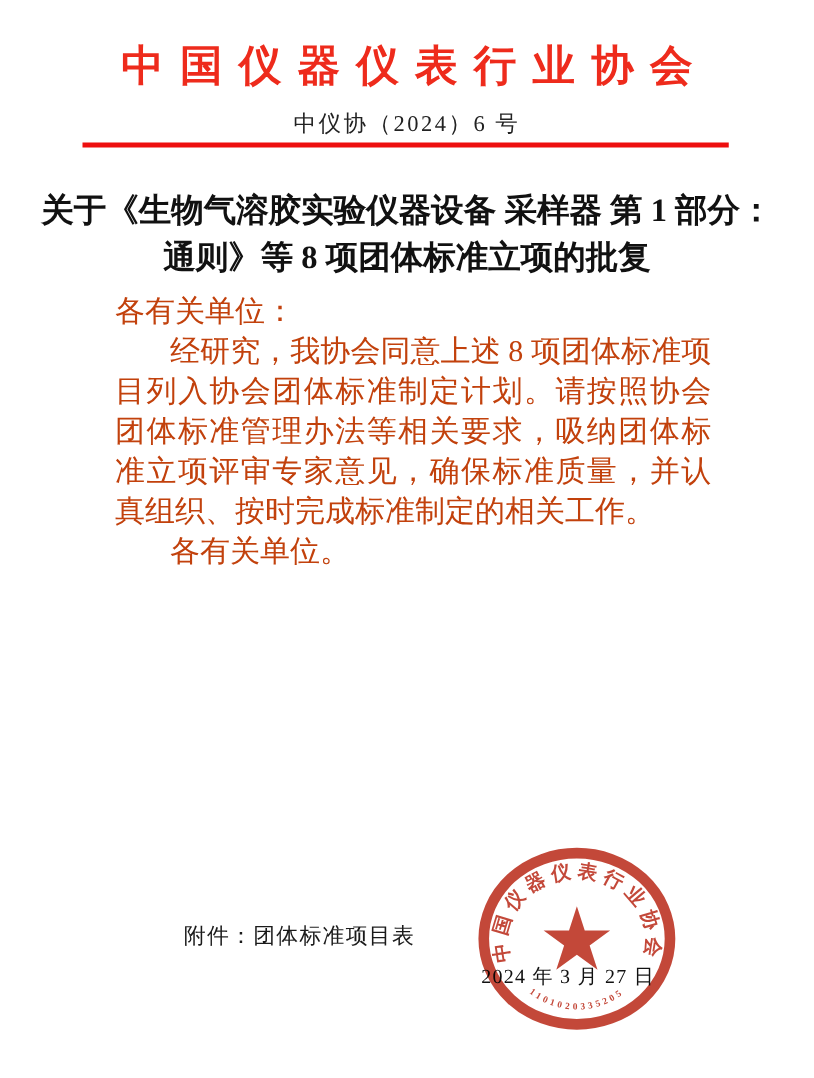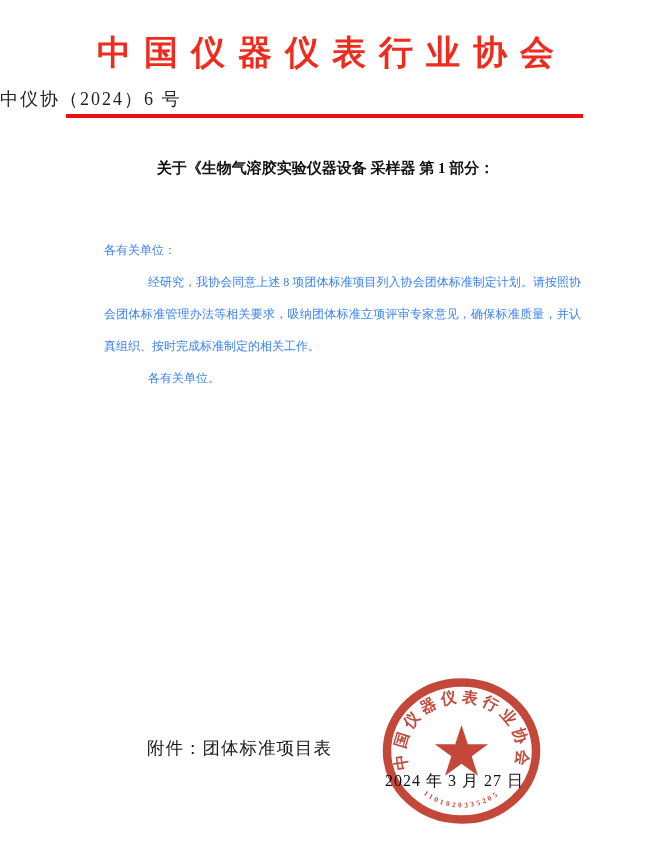--- a/index.html
+++ b/index.html
@@ -16,44 +16,44 @@
     position:absolute;top:30px;left:0;right:0;
     text-align:center;
     color:#ee2b1c;
     font-size:34px;font-weight:bold;
     letter-spacing:13px;
     white-space:nowrap;
     text-indent:13px; 
   }
   .doc-number{
     position:absolute;top:87px;left:0;right:0;
-    text-align:left;
+    text-align:center;
     font-size:18px;
     letter-spacing:2px;
     color:#222;
   }
   .red-line{
     position:absolute;top:114px;left:66px;
     width:517px;height:4px;
     background:#ee0f0f;
   }
   .title{
     position:absolute;top:150px;left:30px;right:30px;
     text-align:center;
     font-weight:bold;
-    font-size:15px;
+    font-size:26px;
     line-height:37px;
     color:#111;
   }
   .body-text{
-    position:absolute;top:234px;left:104px;width:477px;
-    font-size:12px;
+    position:absolute;top:234px;left:92px;width:477px;
+    font-size:24px;
     line-height:32px;
     text-align:justify;
-    color:#3b82f6;
+    color:#c2410c;
   }
   .body-text p{margin:0;text-indent:44px;}
   .salutation{margin:0;}
   .attachment{
     position:absolute;top:736px;left:123px;
     font-size:17.5px;
     letter-spacing:1px;
     margin-left:24px;
   }
   .date{
@@ -84,20 +84,21 @@
 <div class="page">
 
   <div class="org-name">中国仪器仪表行业协会</div>
 
   <div class="doc-number">中仪协（2024）6 号</div>
 
   <div class="red-line"></div>
 
   <div class="title">
     <div>关于《生物气溶胶实验仪器设备 采样器 第 1 部分：</div>
+    <div>通则》等 8 项团体标准立项的批复</div>
   </div>
 
   <div class="body-text">
     <div class="salutation">各有关单位：</div>
     <p>经研究，我协会同意上述 8 项团体标准项目列入协会团体标准制定计划。请按照协会团体标准管理办法等相关要求，吸纳团体标准立项评审专家意见，确保标准质量，并认真组织、按时完成标准制定的相关工作。</p>
     <p>各有关单位。</p>
   </div>
 
   <div class="attachment">附件：团体标准项目表</div>
 

